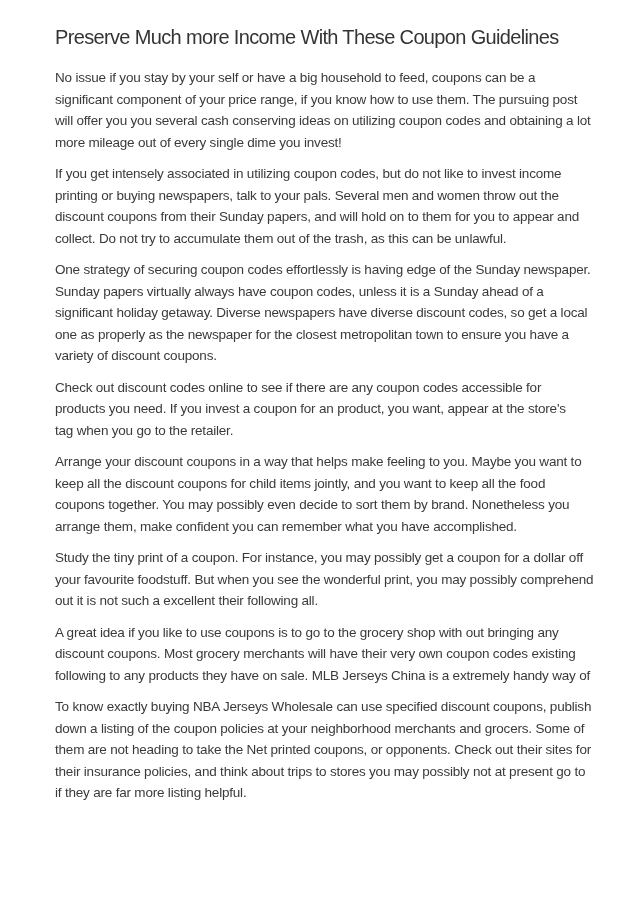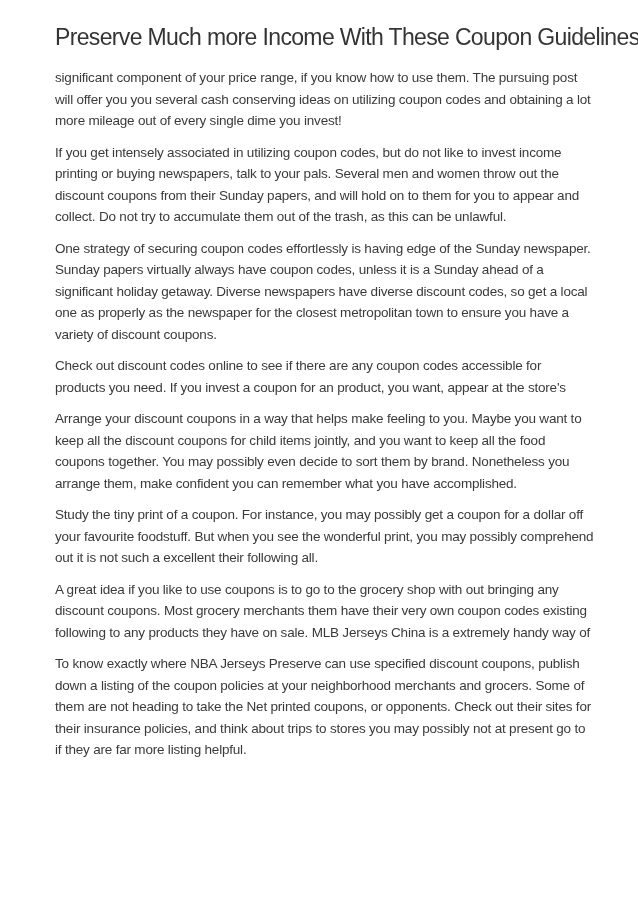--- a/index.html
+++ b/index.html
@@ -12,21 +12,21 @@
     width: 638px;
     height: 903px;
     background: #ffffff;
     box-sizing: border-box;
     padding: 23px 50px 0 55px;
     overflow: hidden;
     font-family: "Liberation Sans", "DejaVu Sans", sans-serif;
   }
   h1.doc-title {
     margin: 0 0 16px 0;
-    font-size: 23px;
+    font-size: 20px;
     line-height: 28px;
     font-weight: 400;
     color: #343434;
     letter-spacing: -0.65px;
     white-space: nowrap;
   }
   .para {
     margin: 0 0 10px 0;
     font-size: 13.5px;
     line-height: 21.5px;
@@ -39,58 +39,60 @@
     white-space: nowrap;
   }
 </style>
 </head>
 <body>
 
 <div class="page">
   <h1 class="doc-title">Preserve Much more Income With These Coupon Guidelines</h1>
   <main>
       <p class="para">
+        <span class="line">No issue if you stay by your self or have a big household to feed, coupons can be a</span>
         <span class="line">significant component of your price range, if you know how to use them. The pursuing post</span>
         <span class="line">will offer you you several cash conserving ideas on utilizing coupon codes and obtaining a lot</span>
         <span class="line">more mileage out of every single dime you invest!</span>
       </p>
       <p class="para">
         <span class="line">If you get intensely associated in utilizing coupon codes, but do not like to invest income</span>
         <span class="line">printing or buying newspapers, talk to your pals. Several men and women throw out the</span>
         <span class="line">discount coupons from their Sunday papers, and will hold on to them for you to appear and</span>
         <span class="line">collect. Do not try to accumulate them out of the trash, as this can be unlawful.</span>
       </p>
       <p class="para">
         <span class="line">One strategy of securing coupon codes effortlessly is having edge of the Sunday newspaper.</span>
         <span class="line">Sunday papers virtually always have coupon codes, unless it is a Sunday ahead of a</span>
         <span class="line">significant holiday getaway. Diverse newspapers have diverse discount codes, so get a local</span>
         <span class="line">one as properly as the newspaper for the closest metropolitan town to ensure you have a</span>
         <span class="line">variety of discount coupons.</span>
       </p>
       <p class="para">
         <span class="line">Check out discount codes online to see if there are any coupon codes accessible for</span>
         <span class="line">products you need. If you invest a coupon for an product, you want, appear at the store's</span>
+        <span class="line">tag when you go to the retailer.</span>
       </p>
       <p class="para">
         <span class="line">Arrange your discount coupons in a way that helps make feeling to you. Maybe you want to</span>
         <span class="line">keep all the discount coupons for child items jointly, and you want to keep all the food</span>
         <span class="line">coupons together. You may possibly even decide to sort them by brand. Nonetheless you</span>
         <span class="line">arrange them, make confident you can remember what you have accomplished.</span>
       </p>
       <p class="para">
         <span class="line">Study the tiny print of a coupon. For instance, you may possibly get a coupon for a dollar off</span>
         <span class="line">your favourite foodstuff. But when you see the wonderful print, you may possibly comprehend</span>
         <span class="line">out it is not such a excellent their following all.</span>
       </p>
       <p class="para">
         <span class="line">A great idea if you like to use coupons is to go to the grocery shop with out bringing any</span>
-        <span class="line">discount coupons. Most grocery merchants them have their very own coupon codes existing</span>
+        <span class="line">discount coupons. Most grocery merchants will have their very own coupon codes existing</span>
         <span class="line">following to any products they have on sale. MLB Jerseys China is a extremely handy way of</span>
       </p>
       <p class="para">
-        <span class="line">To know exactly where NBA Jerseys Preserve can use specified discount coupons, publish</span>
+        <span class="line">To know exactly buying NBA Jerseys Wholesale can use specified discount coupons, publish</span>
         <span class="line">down a listing of the coupon policies at your neighborhood merchants and grocers. Some of</span>
         <span class="line">them are not heading to take the Net printed coupons, or opponents. Check out their sites for</span>
         <span class="line">their insurance policies, and think about trips to stores you may possibly not at present go to</span>
         <span class="line">if they are far more listing helpful.</span>
       </p>
     </main>
 </div>
 
 </body></html>

